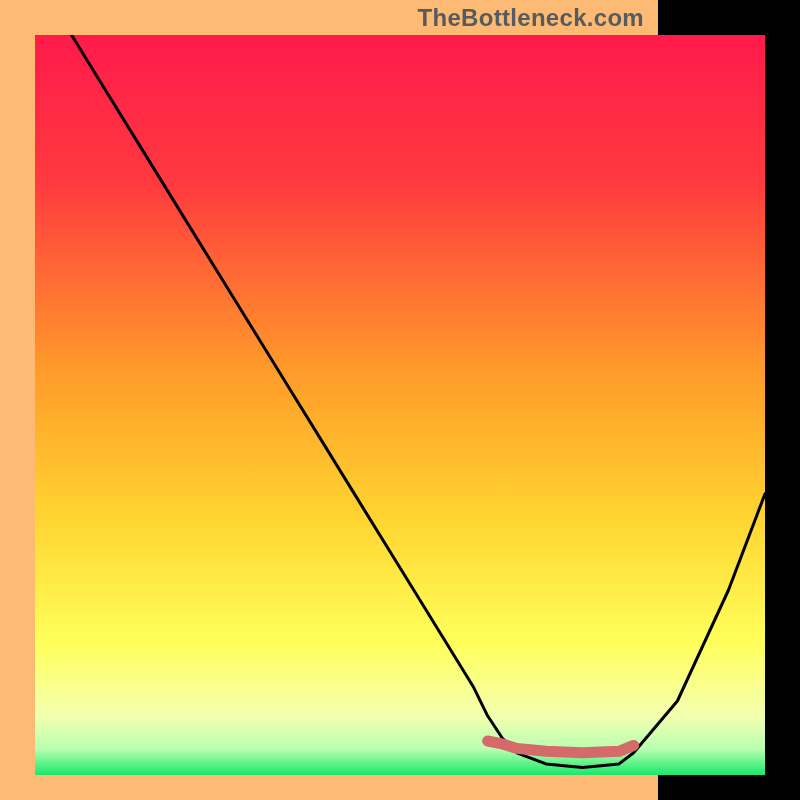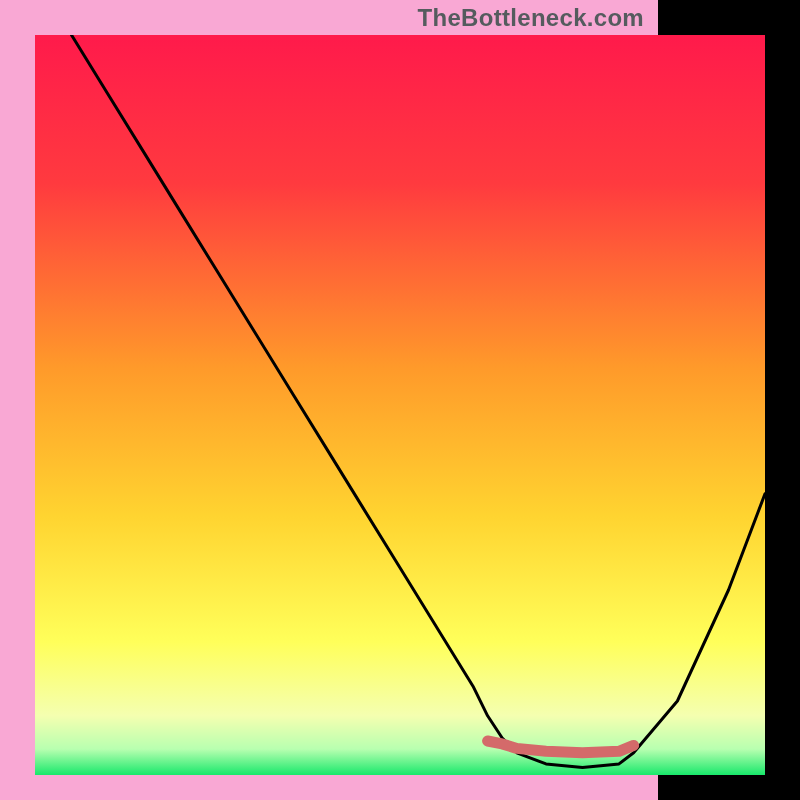--- a/index.html
+++ b/index.html
@@ -8,21 +8,21 @@
     width: 800px;
     height: 800px;
     background: #000;
     font-family: Arial, Helvetica, sans-serif;
     overflow: hidden;
   }
   .frame {
     position: relative;
     width: 658px;
     height: 800px;
-    background: #f9a8d4;
+    background: #fdba74;
   }
   .watermark {
     position: absolute;
     top: 4px;
     right: 14px;
     color: #555b5e;
     font-size: 24px;
     font-weight: 600;
     letter-spacing: 0.3px;
     z-index: 5;

